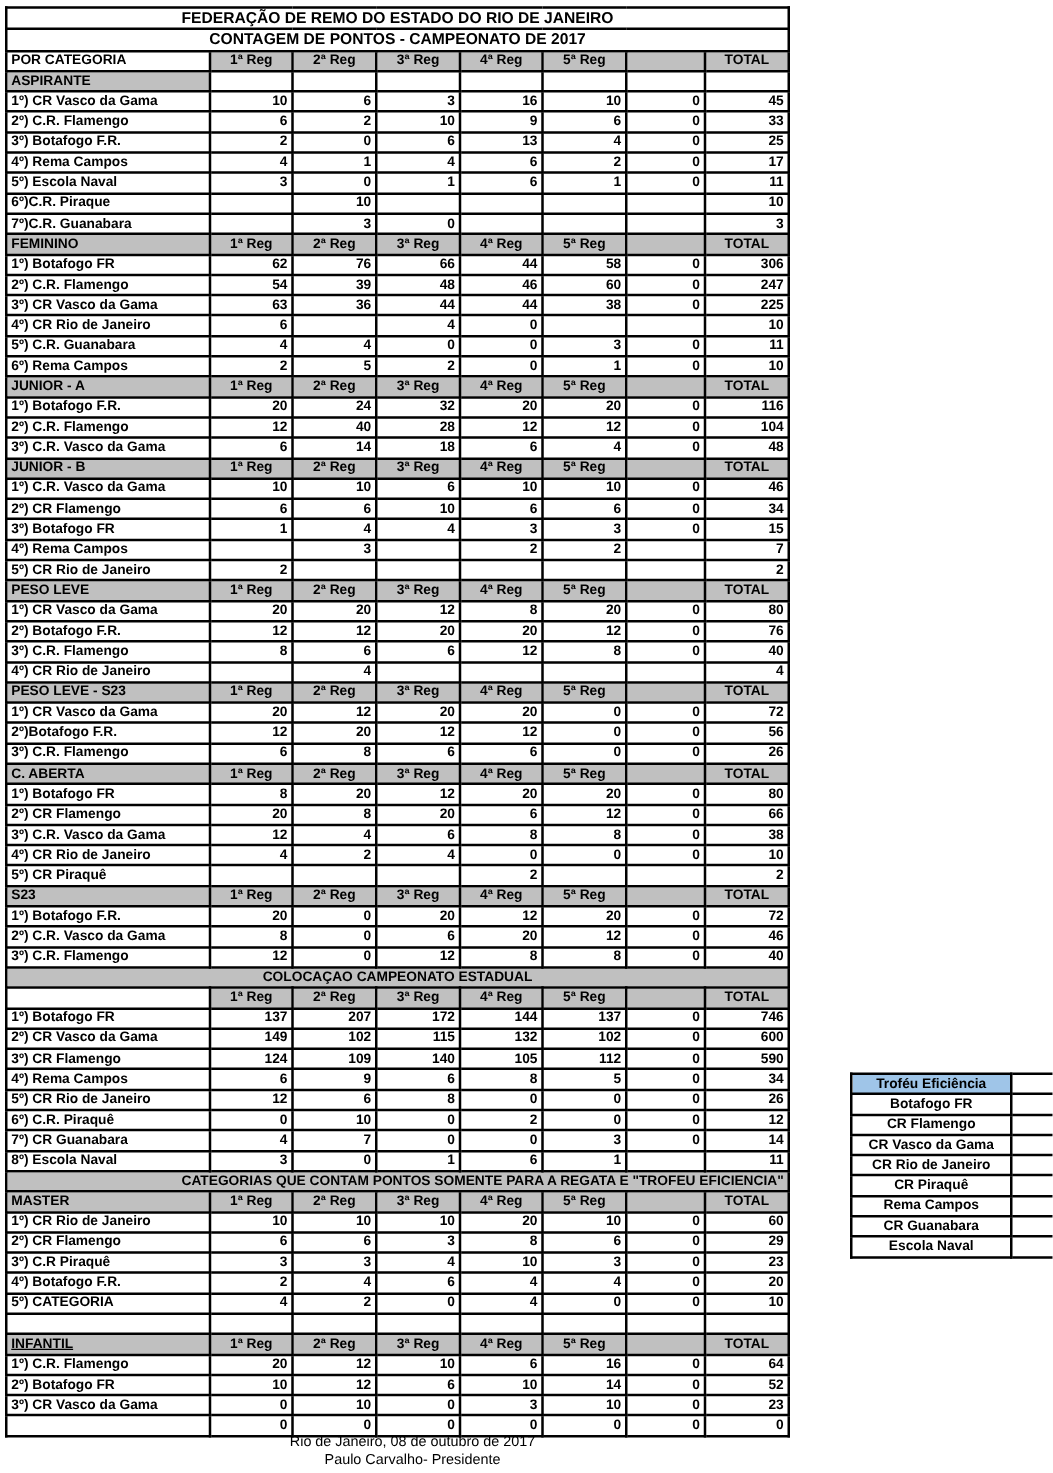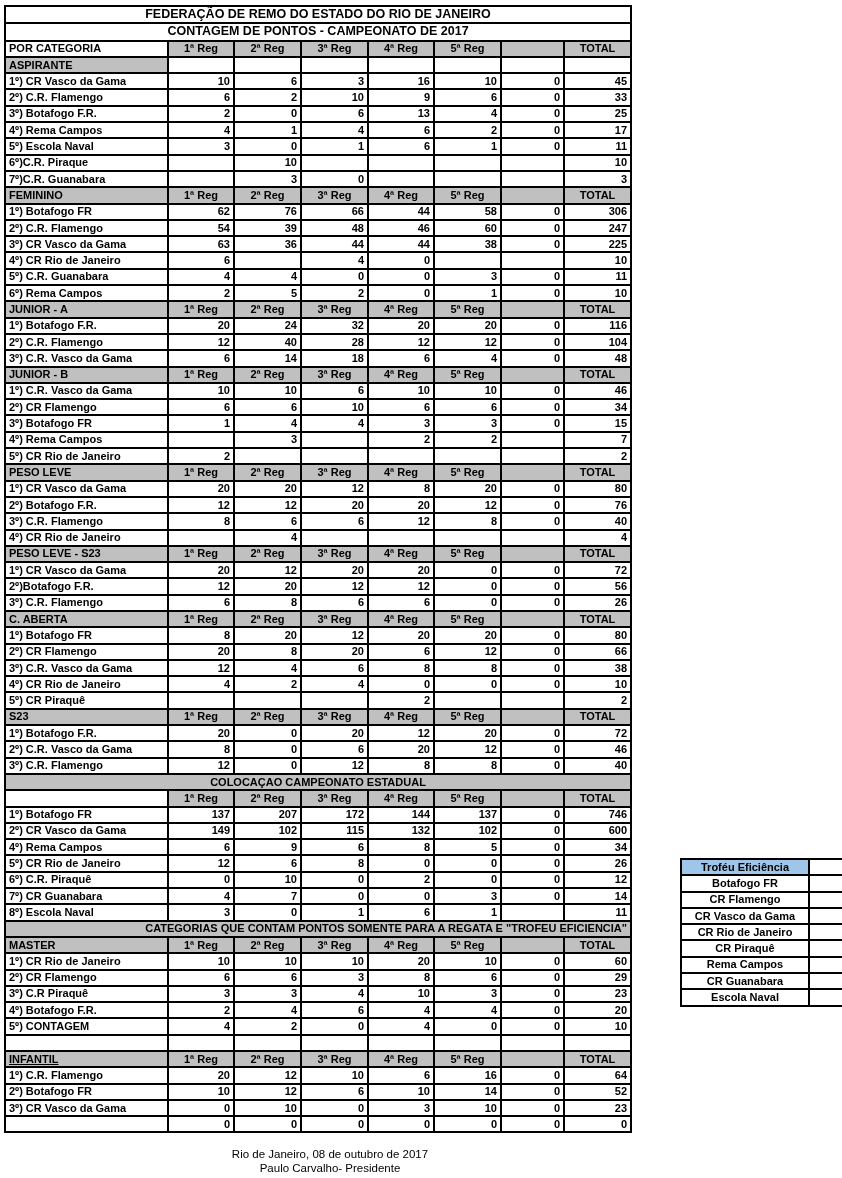--- a/index.html
+++ b/index.html
@@ -531,20 +531,30 @@
         <td class="lft">2º) CR Vasco da Gama</td>
         <td class="num">149</td>
         <td class="num">102</td>
         <td class="num">115</td>
         <td class="num">132</td>
         <td class="num">102</td>
         <td class="num">0</td>
         <td class="num">600</td>
       </tr>
       <tr>
+        <td class="lft">3º) CR Flamengo</td>
+        <td class="num">124</td>
+        <td class="num">109</td>
+        <td class="num">140</td>
+        <td class="num">105</td>
+        <td class="num">112</td>
+        <td class="num">0</td>
+        <td class="num">590</td>
+      </tr>
+      <tr>
         <td class="lft">4º) Rema Campos</td>
         <td class="num">6</td>
         <td class="num">9</td>
         <td class="num">6</td>
         <td class="num">8</td>
         <td class="num">5</td>
         <td class="num">0</td>
         <td class="num">34</td>
       </tr>
       <tr>
@@ -634,21 +644,21 @@
         <td class="lft">4º) Botafogo F.R.</td>
         <td class="num">2</td>
         <td class="num">4</td>
         <td class="num">6</td>
         <td class="num">4</td>
         <td class="num">4</td>
         <td class="num">0</td>
         <td class="num">20</td>
       </tr>
       <tr>
-        <td class="lft">5º) CONTAGEM</td>
+        <td class="lft">5º) CATEGORIA</td>
         <td class="num">4</td>
         <td class="num">2</td>
         <td class="num">0</td>
         <td class="num">4</td>
         <td class="num">0</td>
         <td class="num">0</td>
         <td class="num">10</td>
       </tr>
       <tr>
         <td></td>

